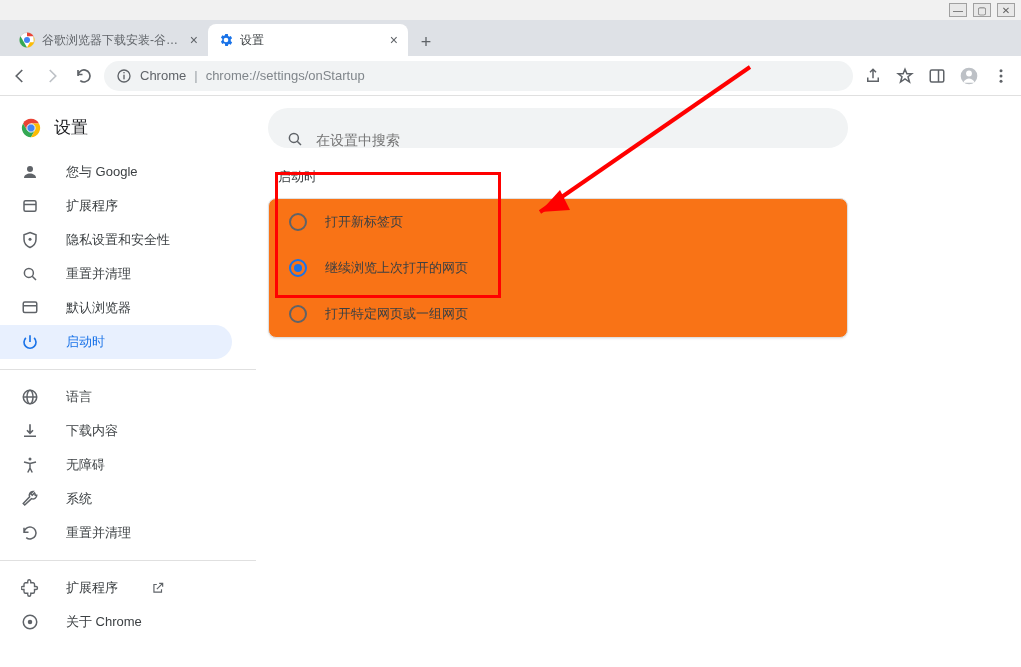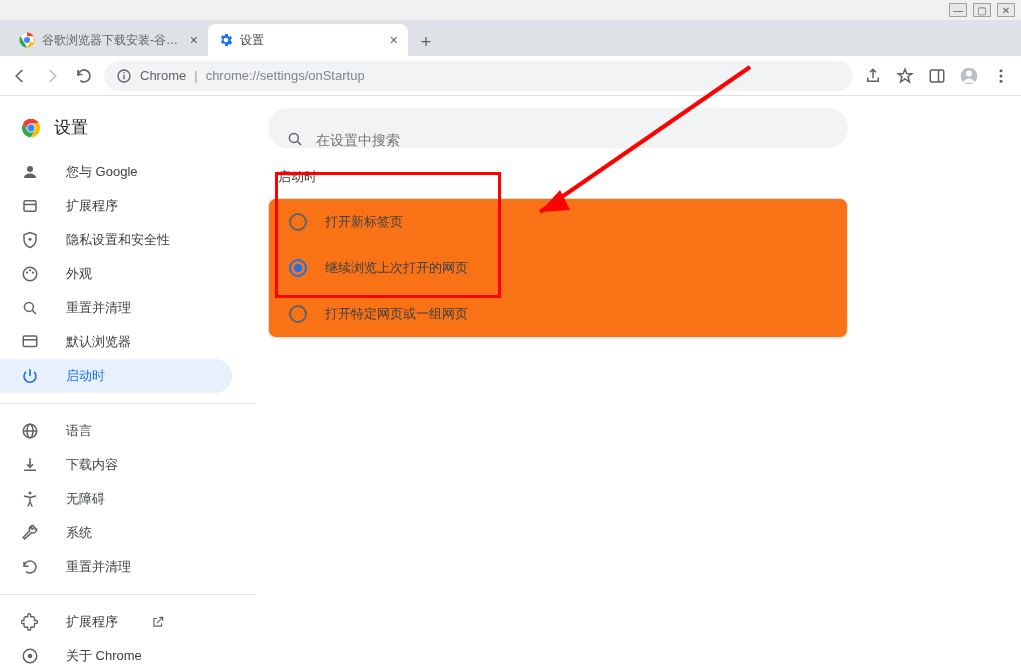--- a/index.html
+++ b/index.html
@@ -194,31 +194,20 @@
           <span class="nav-icon">
             <svg width="18" height="18" viewBox="0 0 24 24" fill="currentColor">
               <path d="M12 2l8 3v6c0 5-3.5 9-8 11-4.5-2-8-6-8-11V5l8-3z" fill="none" stroke="currentColor" stroke-width="2"></path>
               <circle cx="12" cy="11" r="2"></circle>
             </svg>
           </span>
           <span>隐私设置和安全性</span>
         </div>
         <div class="nav-item">
           <span class="nav-icon">
-            <svg width="18" height="18" viewBox="0 0 24 24" fill="currentColor">
-              <circle cx="12" cy="12" r="9" fill="none" stroke="currentColor" stroke-width="2"></circle>
-              <circle cx="8" cy="10" r="1.5"></circle>
-              <circle cx="12" cy="7" r="1.5"></circle>
-              <circle cx="16" cy="10" r="1.5"></circle>
-            </svg>
-          </span>
-          <span>外观</span>
-        </div>
-        <div class="nav-item">
-          <span class="nav-icon">
             <svg width="18" height="18" viewBox="0 0 24 24" fill="none" stroke="currentColor" stroke-width="2">
               <circle cx="10.5" cy="10.5" r="6"></circle>
               <line x1="20" y1="20" x2="15" y2="15"></line>
             </svg>
           </span>
           <span>重置并清理</span>
         </div>
         <div class="nav-item">
           <span class="nav-icon">
             <svg width="18" height="18" viewBox="0 0 24 24" fill="none" stroke="currentColor" stroke-width="2">

